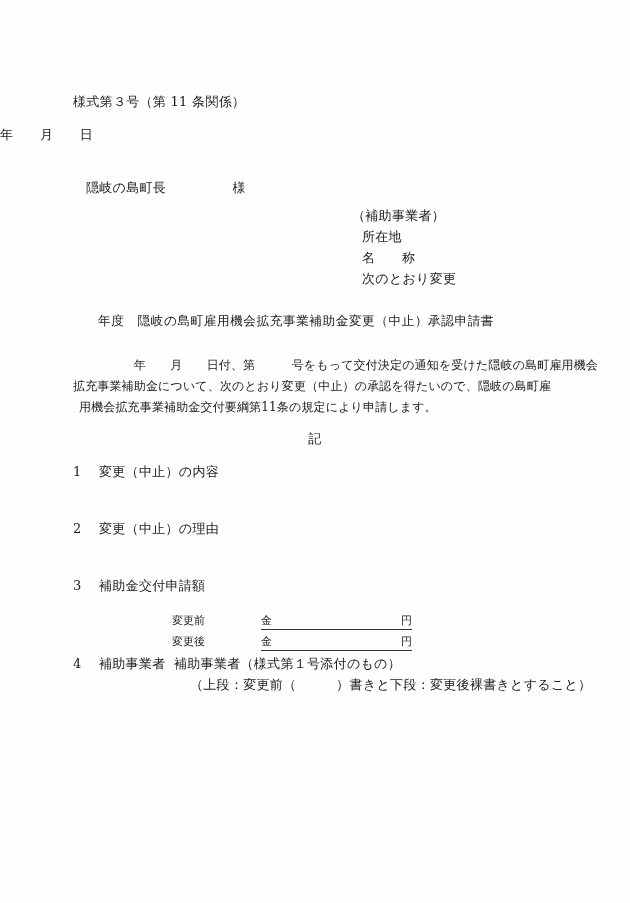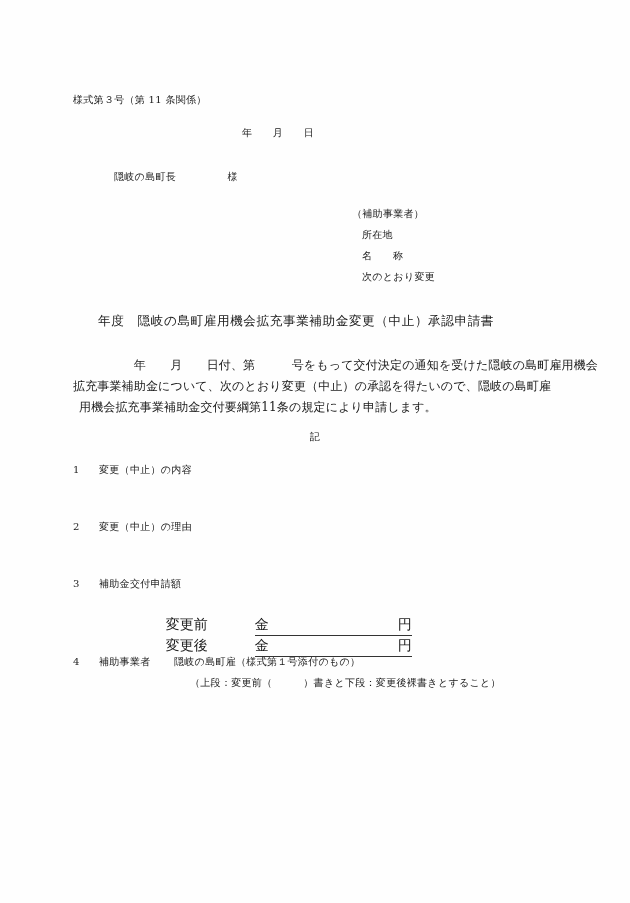--- a/index.html
+++ b/index.html
@@ -18,33 +18,33 @@
   .page {
     position: absolute;
     top: 0; left: 0;
     width: 630px;
     height: 903px;
     background: #fefefe;
   }
   .ln {
     position: absolute;
     white-space: pre;
-    font-size: 10px;
+    font-size: 13px;
     line-height: 1.0;
     letter-spacing: 0.3px;
   }
 
   
   #form-no { left: 73px; top: 95px; }
 
   
-  #date-line { left: 0px; top: 128px; width: 556px; text-align: center; }
+  #date-line { left: 0px; top: 128px; width: 556px; text-align: left; }
 
   
-  #addressee { left: 86px; top: 172px; margin-left: 28px; }
+  #addressee { left: 86px; top: 181px; }
 
   
   .applicant { left: 352px; }
   #applicant-header { top: 209px; }
   #applicant-address { top: 230px; padding-left: 10px; }
   #applicant-name { top: 251px; padding-left: 10px; }
   #applicant-rep { top: 272px; padding-left: 10px; }
 
   
   #doc-title {
@@ -70,21 +70,21 @@
   #item1-no { top: 465px; }
   #item1-label { top: 465px; }
   #item2-no { top: 522px; }
   #item2-label { top: 522px; }
   #item3-no { top: 579px; }
   #item3-label { top: 579px; font-family: Liberation Serif, serif; }
   #item4-no { top: 657px; }
   #item4-label { top: 657px; }
 
   
-  .amt-row { position: absolute; left: 148px; font-size: 14px; white-space: pre; }
+  .amt-row { position: absolute; left: 158px; font-size: 11px; white-space: pre; }
   #amt-row-before { top: 600px; }
   #amt-row-after { top: 621px; }
   .amt-label { display: inline-block; width: 89px; }
   .amt-field {
     display: inline-block;
     border-bottom: 1px solid #333;
     padding-bottom: 1px;
   }
   .amt-unit-money { display: inline-block; }
   .amt-blank { display: inline-block; width: 129px; }
@@ -131,16 +131,16 @@
     <span class="amt-label">変更前</span><span class="amt-field"><span class="amt-unit-money">金</span><span class="amt-blank"></span><span class="amt-unit-yen">円</span></span>
   </div>
 
   <div class="amt-row" id="amt-row-after">
     <span class="amt-label">変更後</span><span class="amt-field"><span class="amt-unit-money">金</span><span class="amt-blank"></span><span class="amt-unit-yen">円</span></span>
   </div>
 
   <div class="ln item-no" id="item4-no">4</div>
   <div class="ln item-label" id="item4-label">補助事業者</div>
 
-  <div class="ln" id="attach-doc">隠岐の島町雇（様式第１号添付のもの）</div>
+  <div class="ln" id="attach-doc">補助事業者（様式第１号添付のもの）</div>
   <div class="ln" id="attach-note">（上段：変更前（　　　）書きと下段：変更後裸書きとすること）</div>
 
 </div>
 
 </body></html>

